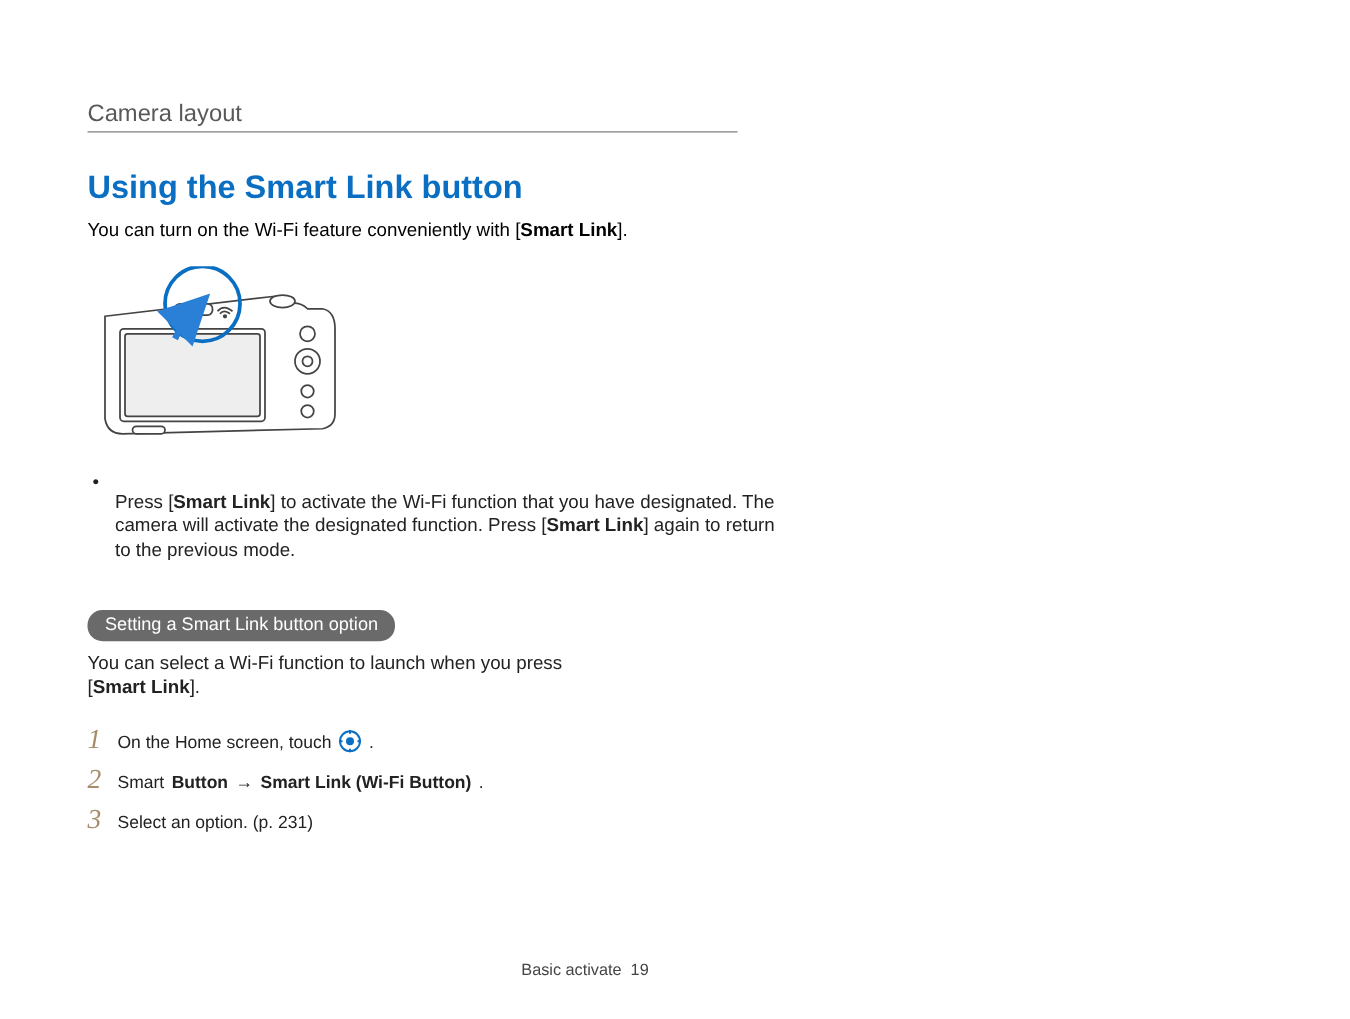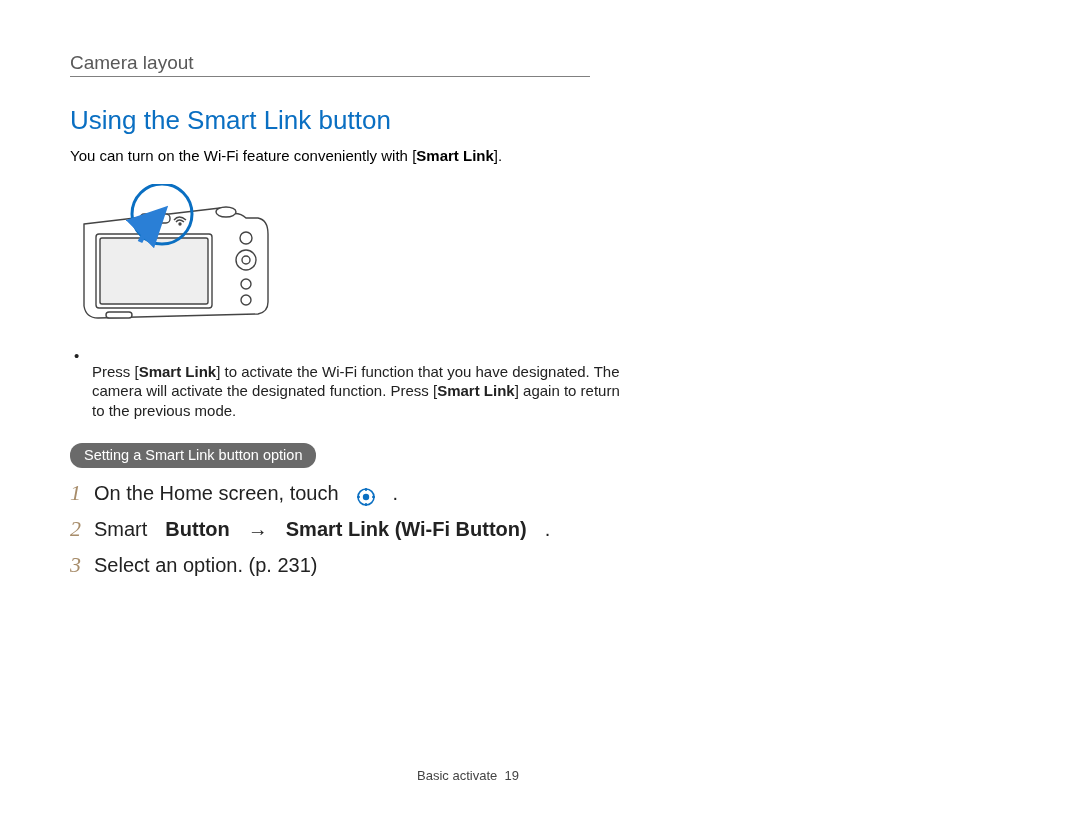--- a/index.html
+++ b/index.html
@@ -11,37 +11,37 @@
     font-family: "Helvetica Neue", Helvetica, Arial, sans-serif;
     font-weight: 300;
     color: #222;
     -webkit-font-smoothing: antialiased;
   }
   .page {
     position: relative;
     width: 936px;
     height: 815px;
     box-sizing: border-box;
-    padding: 52px 70px 40px 70px;
+    padding: 81px 70px 40px 70px;
   }
   .bc-wrap {
     border-bottom: 1px solid #808080;
     padding-bottom: 2px;
     margin-bottom: 28px;
     width: 520px;
   }
   .breadcrumb {
     font-size: 19px;
     color: #595959;
     font-weight: 300;
   }
   .section-title {
     font-size: 26px;
     color: #0a6fc2;
-    font-weight: 400;
+    font-weight: 700;
     margin: 0 0 10px 0;
   }
   .intro {
     font-size: 15px;
     color: #000000;
     font-weight: 300;
     margin: 0 0 18px 0;
     max-width: 580px;
     line-height: 1.3;
   }
@@ -72,20 +72,21 @@
   }
   .subheader {
     display: inline-block;
     background: #6a6a6a;
     color: #ffffff;
     font-size: 14.5px;
     font-weight: 400;
     padding: 4px 14px 5px 14px;
     border-radius: 12px;
     margin-bottom: 8px;
+    margin-top: 15px;
   }
   .subintro {
     font-size: 15px;
     color: #222;
     font-weight: 300;
     max-width: 560px;
     line-height: 1.3;
     margin-bottom: 20px;
   }
   .steps {
@@ -100,27 +101,27 @@
     width: 24px;
     flex: 0 0 24px;
     font-family: Georgia, "Times New Roman", serif;
     font-style: italic;
     font-size: 22px;
     color: #a78c6a;
     font-weight: 400;
     line-height: 1;
   }
   .step {
-    font-size: 20px;
+    font-size: 14px;
     color: #222;
     font-weight: 300;
     line-height: 1.3;
     display: flex;
-    align-items: flex-end;
-    gap: 18px;
+    align-items: flex-start;
+    gap: 6px;
   }
   .target-icon {
     display: inline-flex;
     align-items: center;
     justify-content: center;
     width: 18px;
     height: 18px;
     vertical-align: middle;
   }
   .footer {
@@ -195,20 +196,24 @@
 
   <div class="bullet-row">
     <div class="bullet-dot">•</div>
     <div class="bullet">
       <span>Press [</span><b>Smart Link</b><span>] to activate the Wi-Fi function that you have designated. The camera will activate the designated function. Press [</span><b>Smart Link</b><span>] again to return to the previous mode.</span>
     </div>
   </div>
 
   <div class="subheader">Setting a Smart Link button option</div>
 
+  <div class="subintro">
+    <span>You can select a Wi-Fi function to launch when you press</span><br>
+    <span>[</span><b>Smart Link</b><span>].</span>
+  </div>
 
   <div class="steps">
 
     <div class="step-row">
       <div class="step-num">1</div>
       <div class="step">
         <span>On the Home screen, touch </span>
         <span class="target-icon">
           <svg width="18" height="18" viewBox="0 0 18 18">
             <circle cx="9" cy="9" r="8" fill="none" stroke="#0a6fc2" stroke-width="1.6"></circle>

